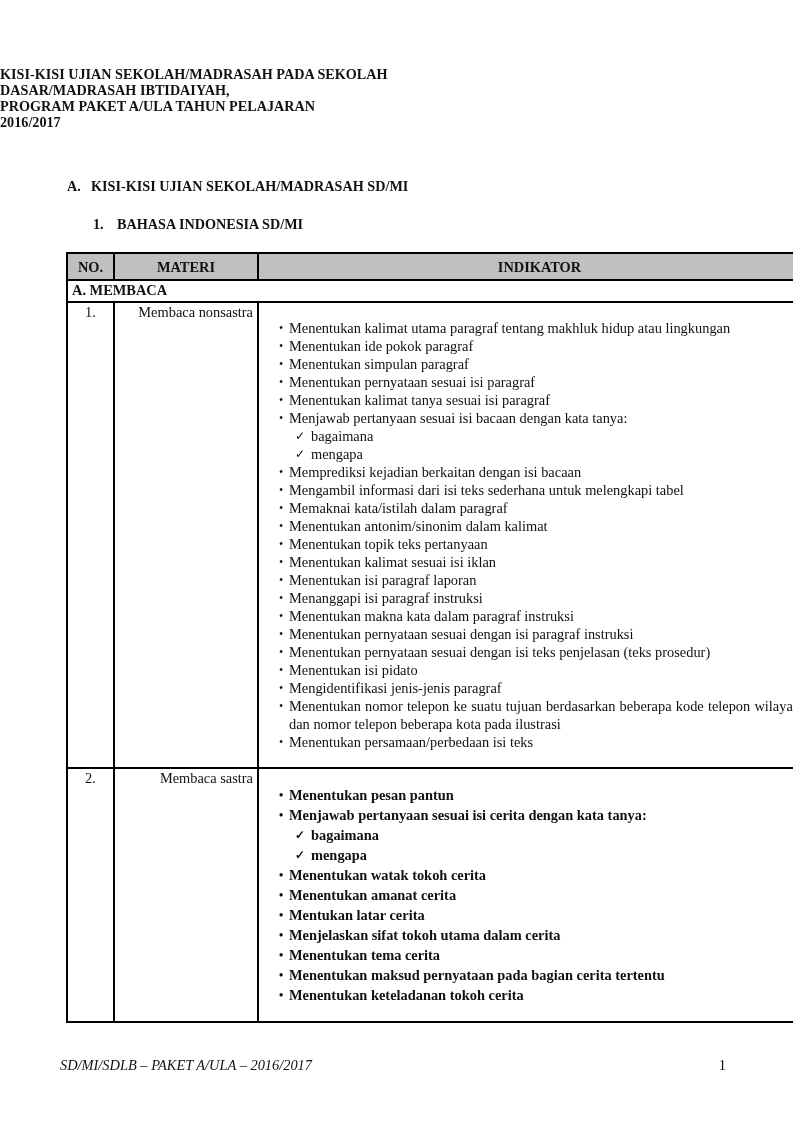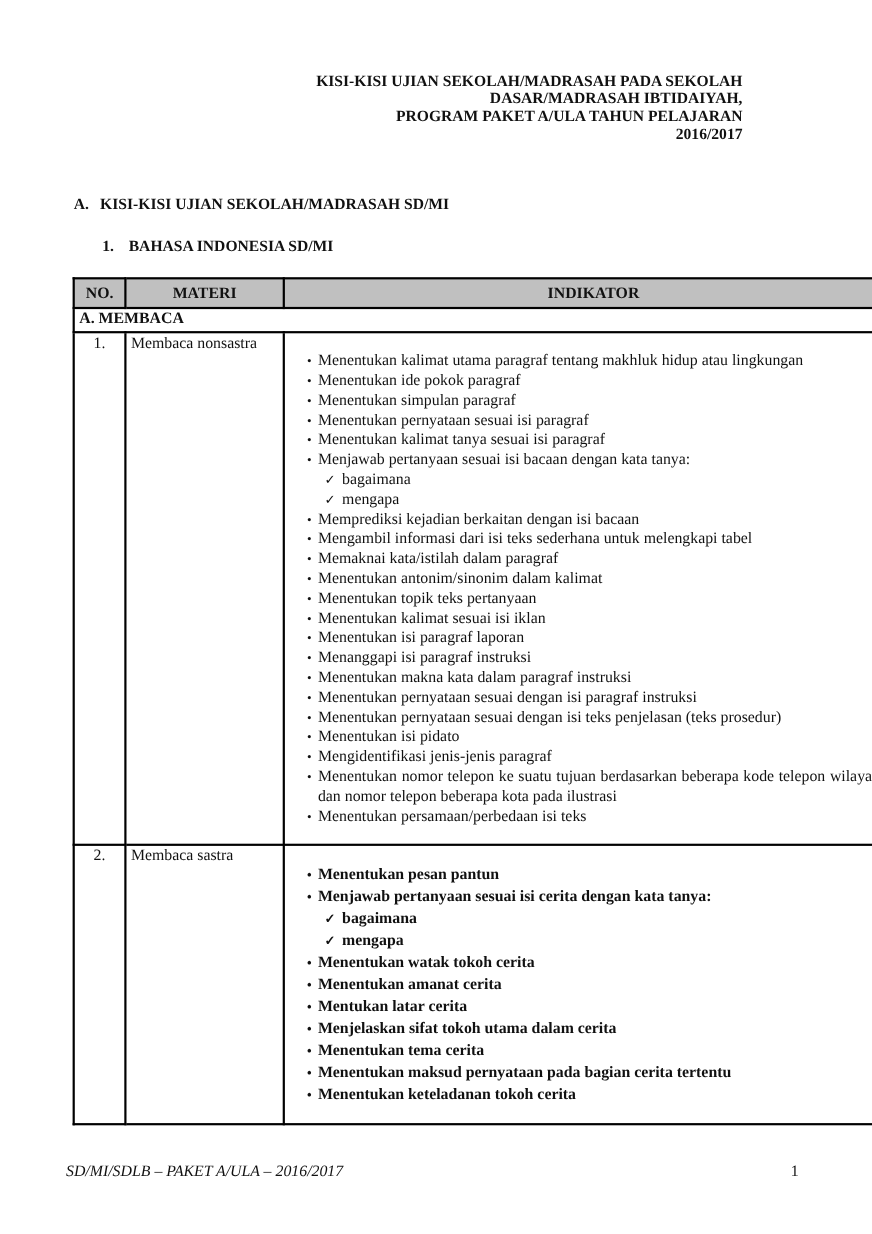--- a/index.html
+++ b/index.html
@@ -2,21 +2,21 @@
 <html><head>
 <meta charset="utf-8">
 <style>
   html, body { margin: 0; padding: 0; background: #ffffff; }
   body {
     width: 793px; height: 1122px; position: relative; overflow: hidden;
     font-family: "Liberation Serif", serif; color: #111;
   }
   .title {
     position: absolute; left: 0; top: 66px; width: 675px;
-    text-align: right; font-weight: bold; font-size: 14.2px; line-height: 16px;
+    text-align: left; font-weight: bold; font-size: 14.2px; line-height: 16px;
   }
   .title div { white-space: nowrap; }
   .heading {
     position: absolute; left: 67px; font-weight: bold; font-size: 14.2px;
   }
   .heading .num { display: inline-block; width: 24px; }
   #heading-a { top: 178px; }
   #heading-1 { top: 216px; margin-left: 26px; }
   table.kisi {
     position: absolute; left: 66px; top: 252px; width: 756px;
@@ -26,21 +26,21 @@
     border: 2px solid #000; vertical-align: top; padding: 0 4px;
   }
   table.kisi th {
     background: #c0c0c0; font-weight: bold; height: 25px; text-align: center; vertical-align: middle;
     font-size: 14.4px;
   }
   .col-no { width: 47px; }
   .col-materi { width: 144px; }
   .section-row td { font-weight: bold; padding: 3px 4px 1px 4px; height: 20px; }
   td.no { text-align: center; padding-top: 1px; }
-  td.materi { padding-top: 1px; }
+  td.materi { padding-top: 1px; text-align: right; }
   td.ind { padding: 1px 6px 0 6px; text-align: justify; }
   ul.bullets { list-style: none; margin: 16px; padding: 0; }
   ul.bullets > li { position: relative; padding-left: 10px; }
   ul.bullets > li::before {
     content: "•"; position: absolute; left: 0; top: 0; font-size: 12px;
   }
   ul.checks { list-style: none; margin: 0; padding: 0; }
   ul.checks > li { position: relative; padding-left: 22px; }
   ul.checks > li .chk { position: absolute; left: 6px; top: 0; font-size: 12px; }
   .sastra ul.bullets > li, .sastra ul.checks > li { line-height: 20px; font-weight: bold; }

